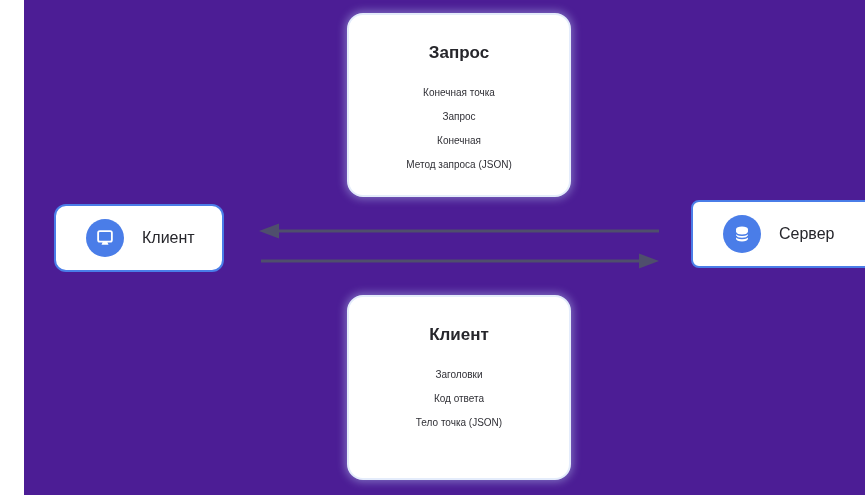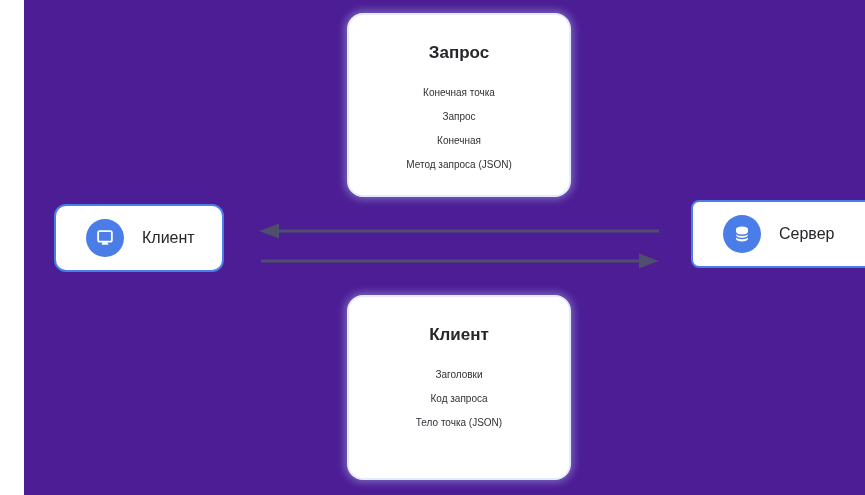--- a/index.html
+++ b/index.html
@@ -93,21 +93,21 @@
       <div class="card-item">Запрос</div>
       <div class="card-item">Конечная</div>
       <div class="card-item">Метод запроса (JSON)</div>
     </div>
   </div>
 
   <div class="info-card response">
     <div class="card-title">Клиент</div>
     <div class="card-items">
       <div class="card-item">Заголовки</div>
-      <div class="card-item">Код запроса</div>
+      <div class="card-item">Код ответа</div>
       <div class="card-item">Тело точка (JSON)</div>
     </div>
   </div>
 
   <div class="node-box client">
     <span class="node-icon-circle">
       <svg width="22" height="22" viewBox="0 0 24 24" aria-hidden="true">
         <rect x="4.5" y="4.5" width="15" height="11.5" rx="1.8" fill="none" stroke="#ffffff" stroke-width="2"></rect>
         <path d="M9.6 16 L14.4 16 L15.8 19.3 L8.2 19.3 Z" fill="#ffffff"></path>
       </svg>

